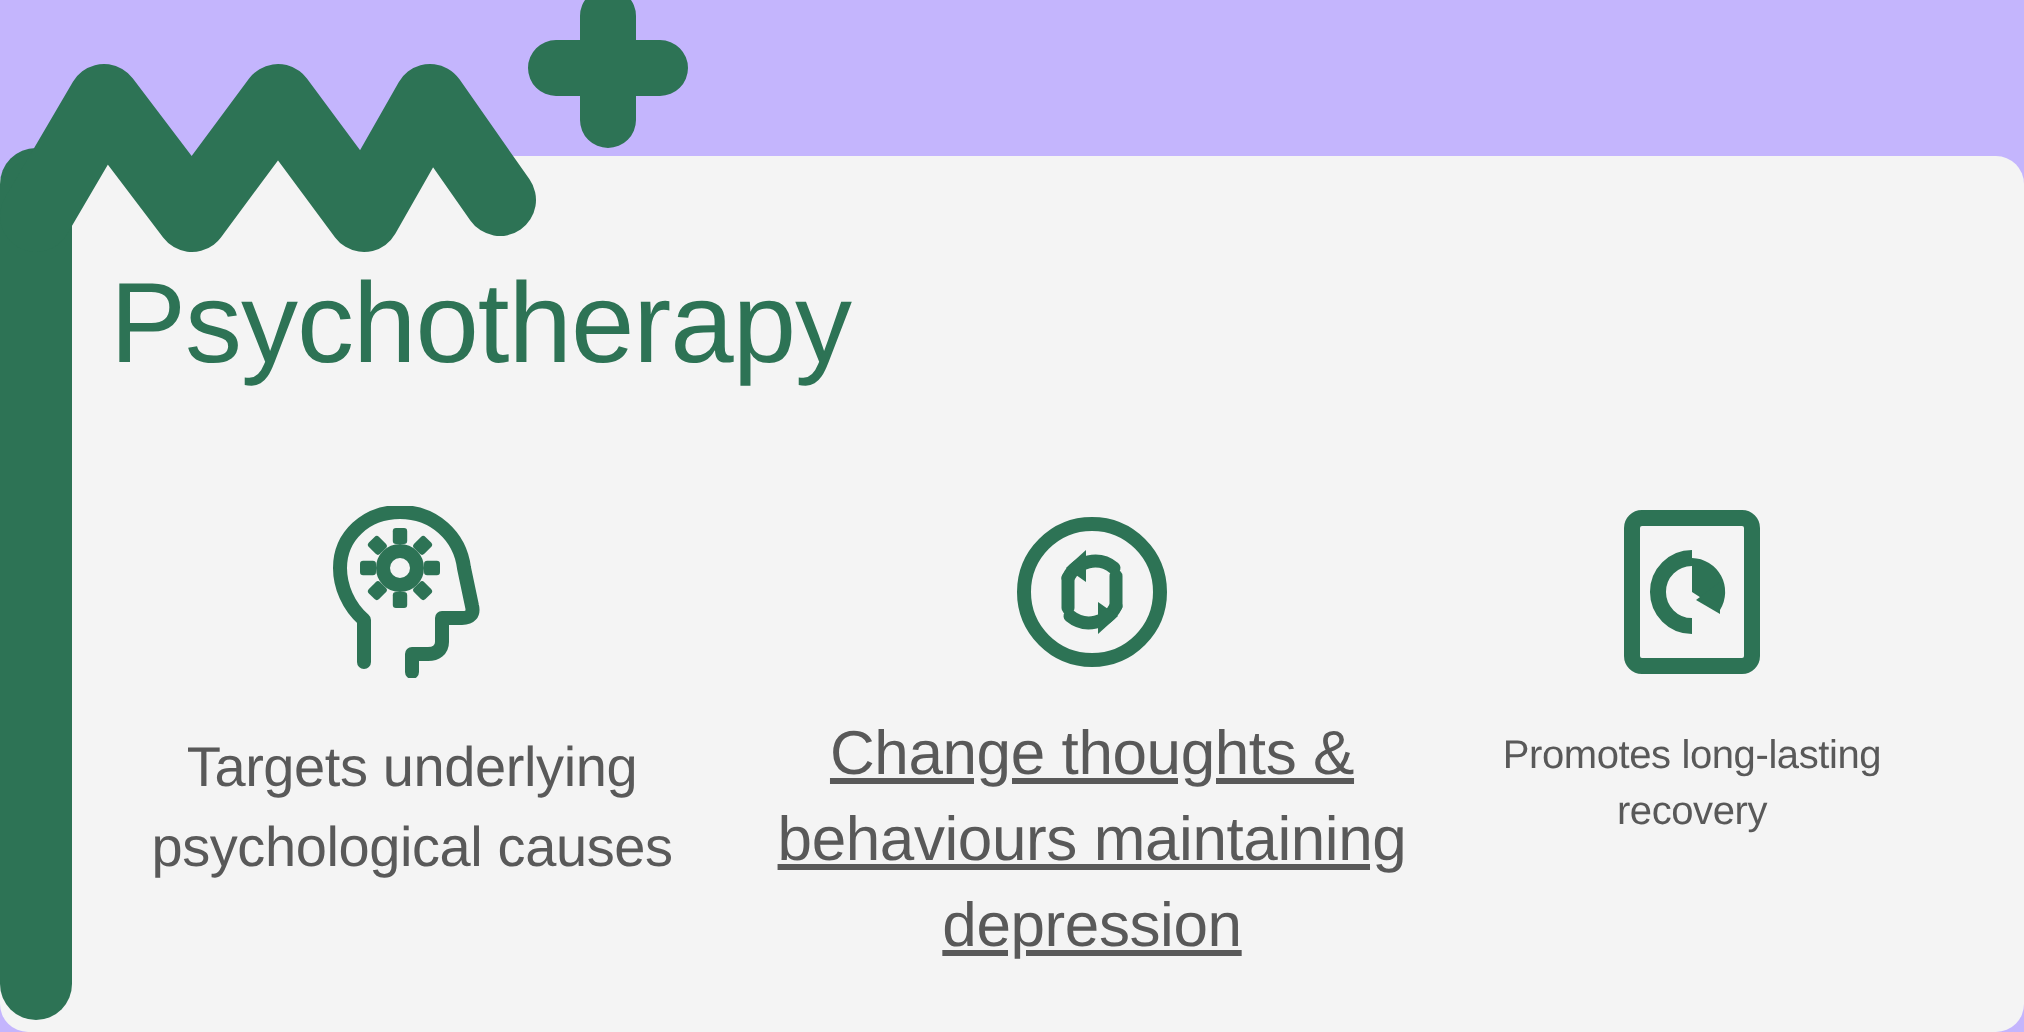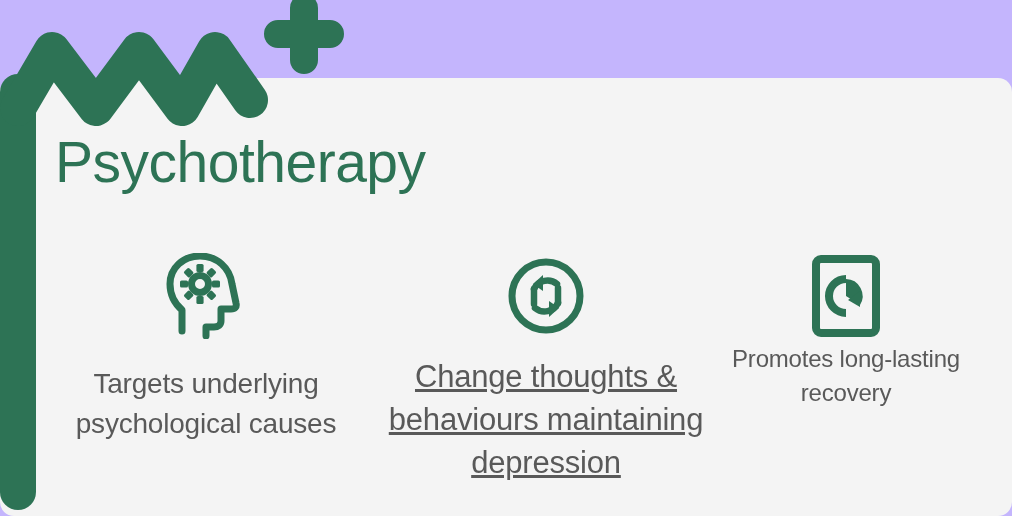--- a/index.html
+++ b/index.html
@@ -108,22 +108,23 @@
     width: 320px;
   }
   .feature.col-2 .feature-text {
     font-size: 31px;
     line-height: 1.38;
     margin-top: 14px;
     width: 348px;
     text-decoration: underline;
   }
   .feature.col-3 .feature-text {
-    font-size: 24px;
+    font-size: 20px;
     line-height: 1.42;
+    margin-top: 22px;
     width: 240px;
   }
 </style>
 </head>
 <body>
 
 <div id="stage">
 
   <div class="card"></div>
 

